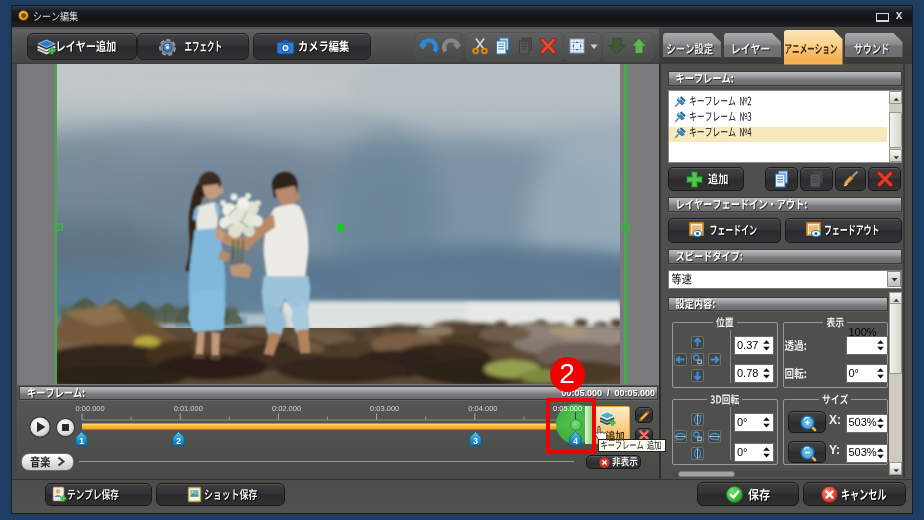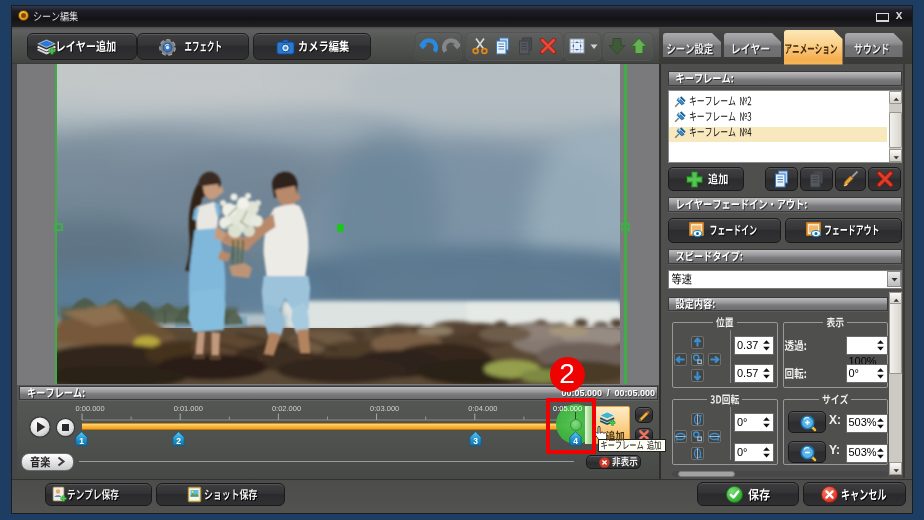--- a/index.html
+++ b/index.html
@@ -271,24 +271,24 @@
     </svg><div style="position:absolute;left:691px;top:352.5px;width:13px;height:13px;background:#434543;border:1px solid #6e706e;border-radius:2px;box-sizing:border-box;"></div><svg style="position:absolute;left:691px;top:352.5px" width="13" height="13" viewBox="0 0 13 13">
       <circle cx="5.2" cy="4.6" r="2.6" fill="none" stroke="#3b8fd4" stroke-width="1.4"></circle>
       <rect x="6.8" y="7" width="3.6" height="3.6" fill="none" stroke="#9ab8d0" stroke-width="1.2"></rect>
     </svg><div style="position:absolute;left:708px;top:352.5px;width:13px;height:13px;background:#434543;border:1px solid #6e706e;border-radius:2px;box-sizing:border-box;"></div><svg style="position:absolute;left:708px;top:352.5px" width="13" height="13" viewBox="0 0 13 13">
       <path d="M2.5 6.5L10.5 6.5M7 3.5L10.5 6.5 7 9.5" stroke="#3b8fd4" stroke-width="2" fill="none" stroke-linejoin="round"></path>
     </svg><div style="position:absolute;left:691px;top:368.5px;width:13px;height:13px;background:#434543;border:1px solid #6e706e;border-radius:2px;box-sizing:border-box;"></div><svg style="position:absolute;left:691px;top:368.5px" width="13" height="13" viewBox="0 0 13 13">
       <path d="M6.5 2.5L6.5 10.5M3.5 7L6.5 10.5 9.5 7" stroke="#3b8fd4" stroke-width="2" fill="none" stroke-linejoin="round"></path>
     </svg><div style="position:absolute;left:729.5px;top:330px;width:1.5px;height:53px;background:#8a8a8c;"></div><div style="position:absolute;left:734px;top:336px;width:39.5px;height:19px;background:#fff;border:1px solid #6a6a6c;box-sizing:border-box;"></div><div style="position:absolute;left:737px;top:338.5px;width:23.5px;height:14px;color:#000;font:11px 'Liberation Sans',sans-serif;">0.37</div><svg style="position:absolute;left:761.5px;top:339px" width="9" height="13" viewBox="0 0 9 13">
       <path d="M1.2 4.8L4.5 1.2 7.8 4.8z" fill="#111"></path>
       <path d="M1.2 7.8L4.5 11.4 7.8 7.8z" fill="#111"></path>
-    </svg><div style="position:absolute;left:734px;top:364px;width:39.5px;height:19px;background:#fff;border:1px solid #6a6a6c;box-sizing:border-box;"></div><div style="position:absolute;left:737px;top:366.5px;width:23.5px;height:14px;color:#000;font:11px 'Liberation Sans',sans-serif;">0.57</div><svg style="position:absolute;left:761.5px;top:367px" width="9" height="13" viewBox="0 0 9 13">
+    </svg><div style="position:absolute;left:734px;top:364px;width:39.5px;height:19px;background:#fff;border:1px solid #6a6a6c;box-sizing:border-box;"></div><div style="position:absolute;left:737px;top:366.5px;width:23.5px;height:14px;color:#000;font:11px 'Liberation Sans',sans-serif;">0.78</div><svg style="position:absolute;left:761.5px;top:367px" width="9" height="13" viewBox="0 0 9 13">
       <path d="M1.2 4.8L4.5 1.2 7.8 4.8z" fill="#111"></path>
       <path d="M1.2 7.8L4.5 11.4 7.8 7.8z" fill="#111"></path>
-    </svg><div style="position:absolute;left:845.5px;top:336px;width:42px;height:19px;background:#fff;border:1px solid #6a6a6c;box-sizing:border-box;"></div><div style="position:absolute;left:848.5px;top:355px;width:44px;height:14px;color:#000;font:11px 'Liberation Sans',sans-serif;">100%</div><svg style="position:absolute;left:875.5px;top:339px" width="9" height="13" viewBox="0 0 9 13">
+    </svg><div style="position:absolute;left:845.5px;top:336px;width:42px;height:19px;background:#fff;border:1px solid #6a6a6c;box-sizing:border-box;"></div><div style="position:absolute;left:848.5px;top:326px;width:44px;height:14px;color:#000;font:11px 'Liberation Sans',sans-serif;">100%</div><svg style="position:absolute;left:875.5px;top:339px" width="9" height="13" viewBox="0 0 9 13">
       <path d="M1.2 4.8L4.5 1.2 7.8 4.8z" fill="#111"></path>
       <path d="M1.2 7.8L4.5 11.4 7.8 7.8z" fill="#111"></path>
     </svg><div style="position:absolute;left:845.5px;top:364px;width:42px;height:19px;background:#fff;border:1px solid #6a6a6c;box-sizing:border-box;"></div><div style="position:absolute;left:848.5px;top:366.5px;width:26px;height:14px;color:#000;font:11px 'Liberation Sans',sans-serif;">0°</div><svg style="position:absolute;left:875.5px;top:367px" width="9" height="13" viewBox="0 0 9 13">
       <path d="M1.2 4.8L4.5 1.2 7.8 4.8z" fill="#111"></path>
       <path d="M1.2 7.8L4.5 11.4 7.8 7.8z" fill="#111"></path>
     </svg><div style="position:absolute;left:691px;top:413px;width:13px;height:13px;background:#434543;border:1px solid #6e706e;border-radius:2px;box-sizing:border-box;"></div><svg style="position:absolute;left:691px;top:413px" width="13" height="13" viewBox="0 0 13 13">
       <ellipse cx="6.5" cy="6.5" rx="3" ry="4.6" fill="none" stroke="#3b8fd4" stroke-width="1.3"></ellipse>
       <path d="M6.5 1.2v10.6" stroke="#9ab8d0" stroke-width="1"></path>
       <path d="M8.2 2.6l2.6-1-.6 2.7z" fill="#3b8fd4"></path>
     </svg><div style="position:absolute;left:674px;top:430px;width:13px;height:13px;background:#434543;border:1px solid #6e706e;border-radius:2px;box-sizing:border-box;"></div><svg style="position:absolute;left:674px;top:430px" width="13" height="13" viewBox="0 0 13 13">

